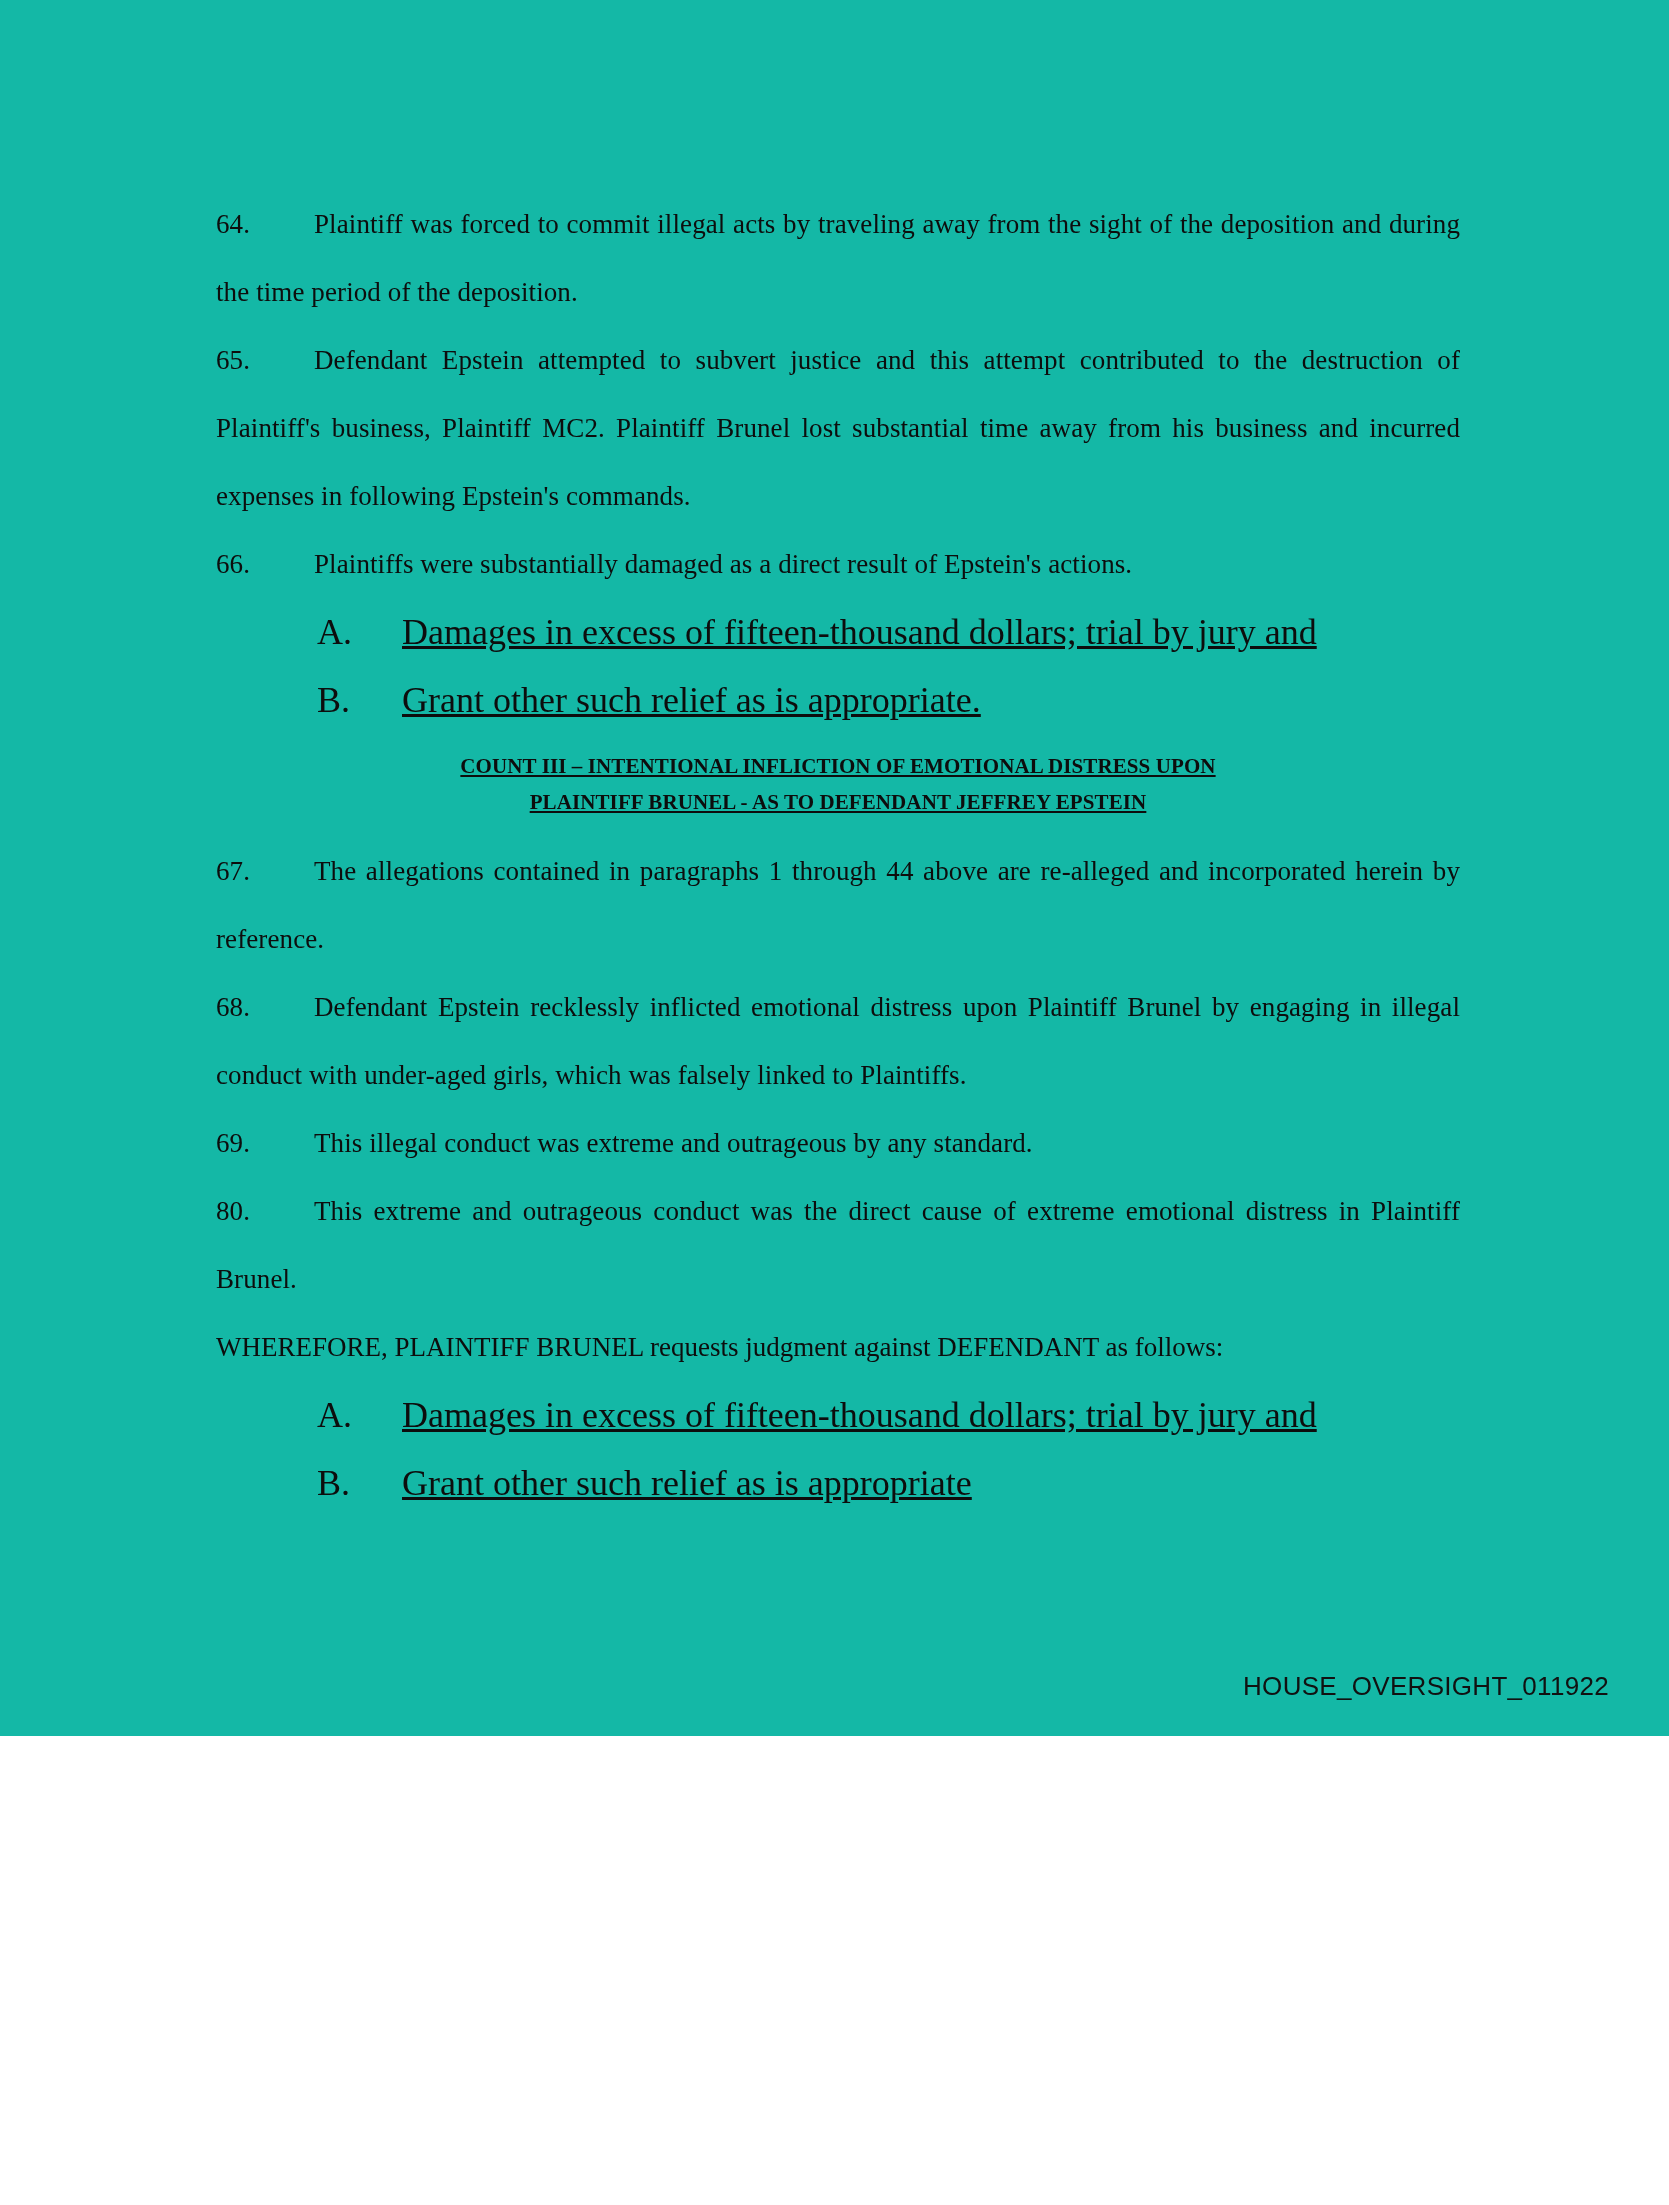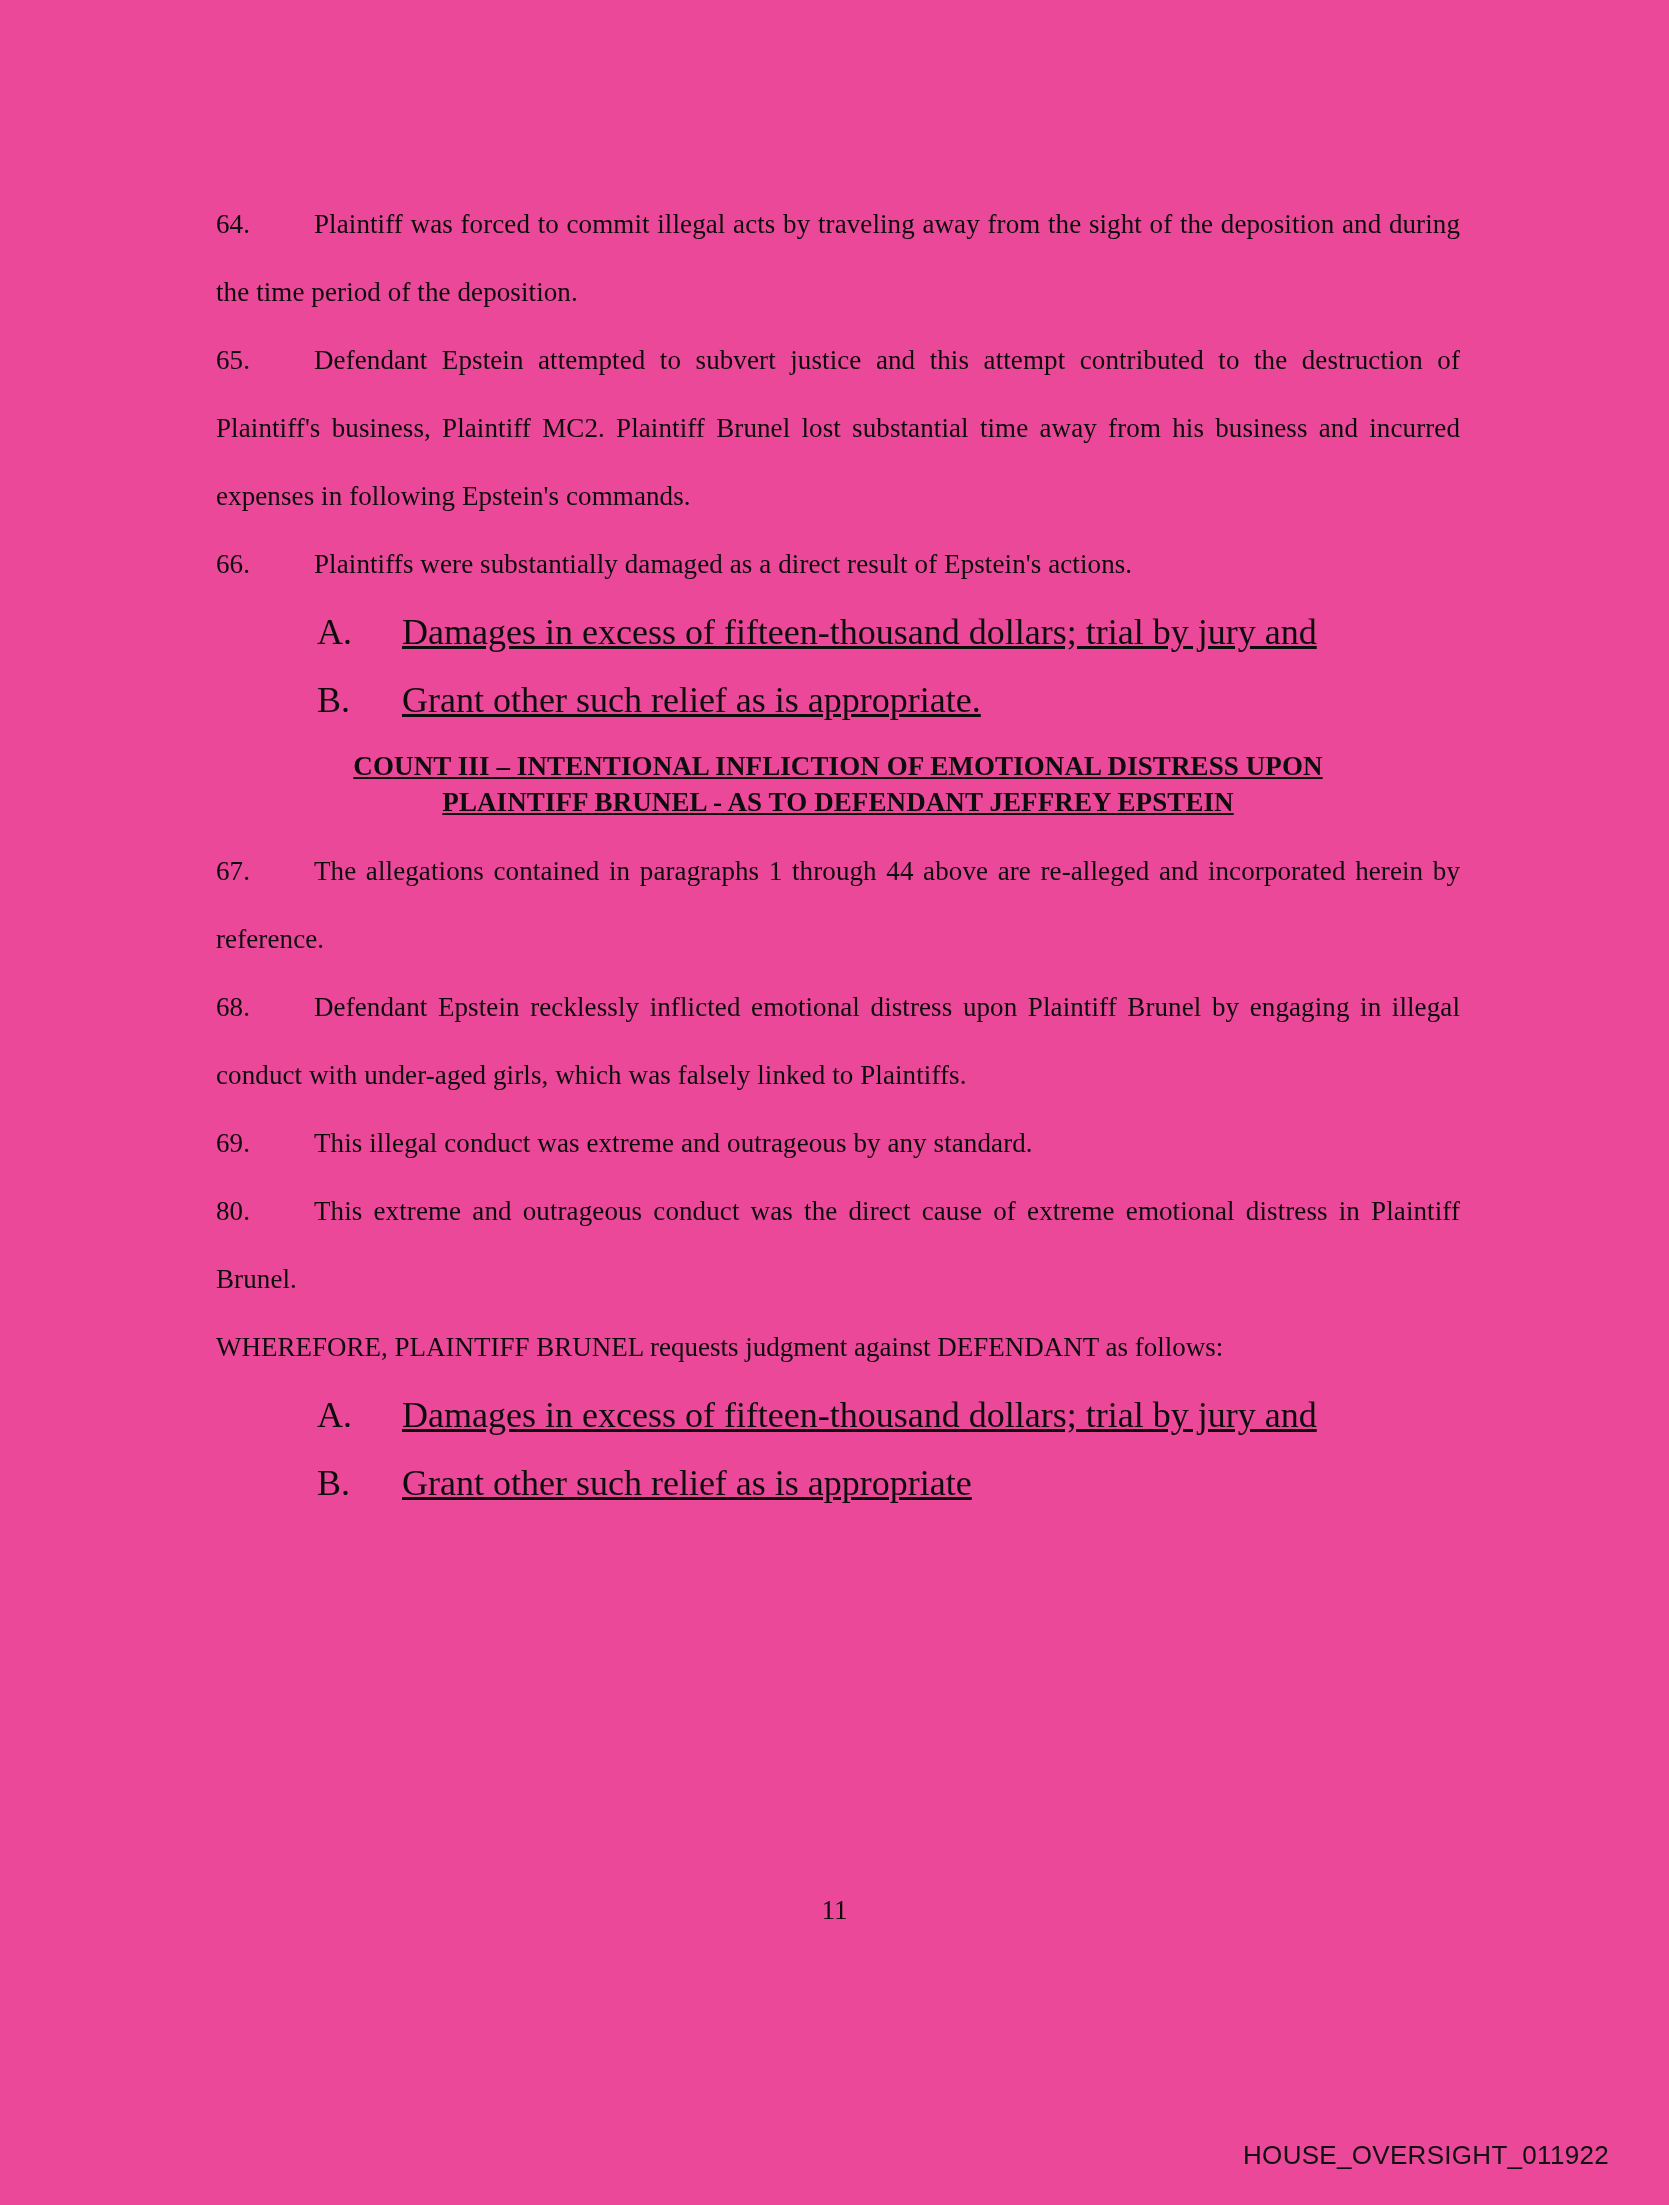--- a/index.html
+++ b/index.html
@@ -6,23 +6,23 @@
     margin: 0;
     padding: 0;
     background: #ffffff;
   }
   body {
     font-family: "Liberation Serif", serif;
     color: #0d0d0d;
   }
   .page {
     width: 1669px;
-    height: 2205px;
+    height: 1736px;
     position: relative;
-    background: #ec4899;
+    background: #14b8a6;
     box-sizing: border-box;
     overflow: hidden;
   }
   .content {
     position: absolute;
     left: 216px;
     top: 190px;
     width: 1244px;
   }
   .para {
@@ -50,21 +50,21 @@
     text-align: left;
     text-decoration: underline;
   }
   .sub .letter {
     display: inline-block;
     width: 85px;
   }
   .count-heading {
     text-align: center;
     font-weight: bold;
-    font-size: 27px;
+    font-size: 21px;
     line-height: 36px;
     text-decoration: underline;
     margin: 14.4px 0 17px 0;
     letter-spacing: 0.1px;
   }
   .count-heading .l2 {
     display: block;
   }
   .page-number {
     position: absolute;

